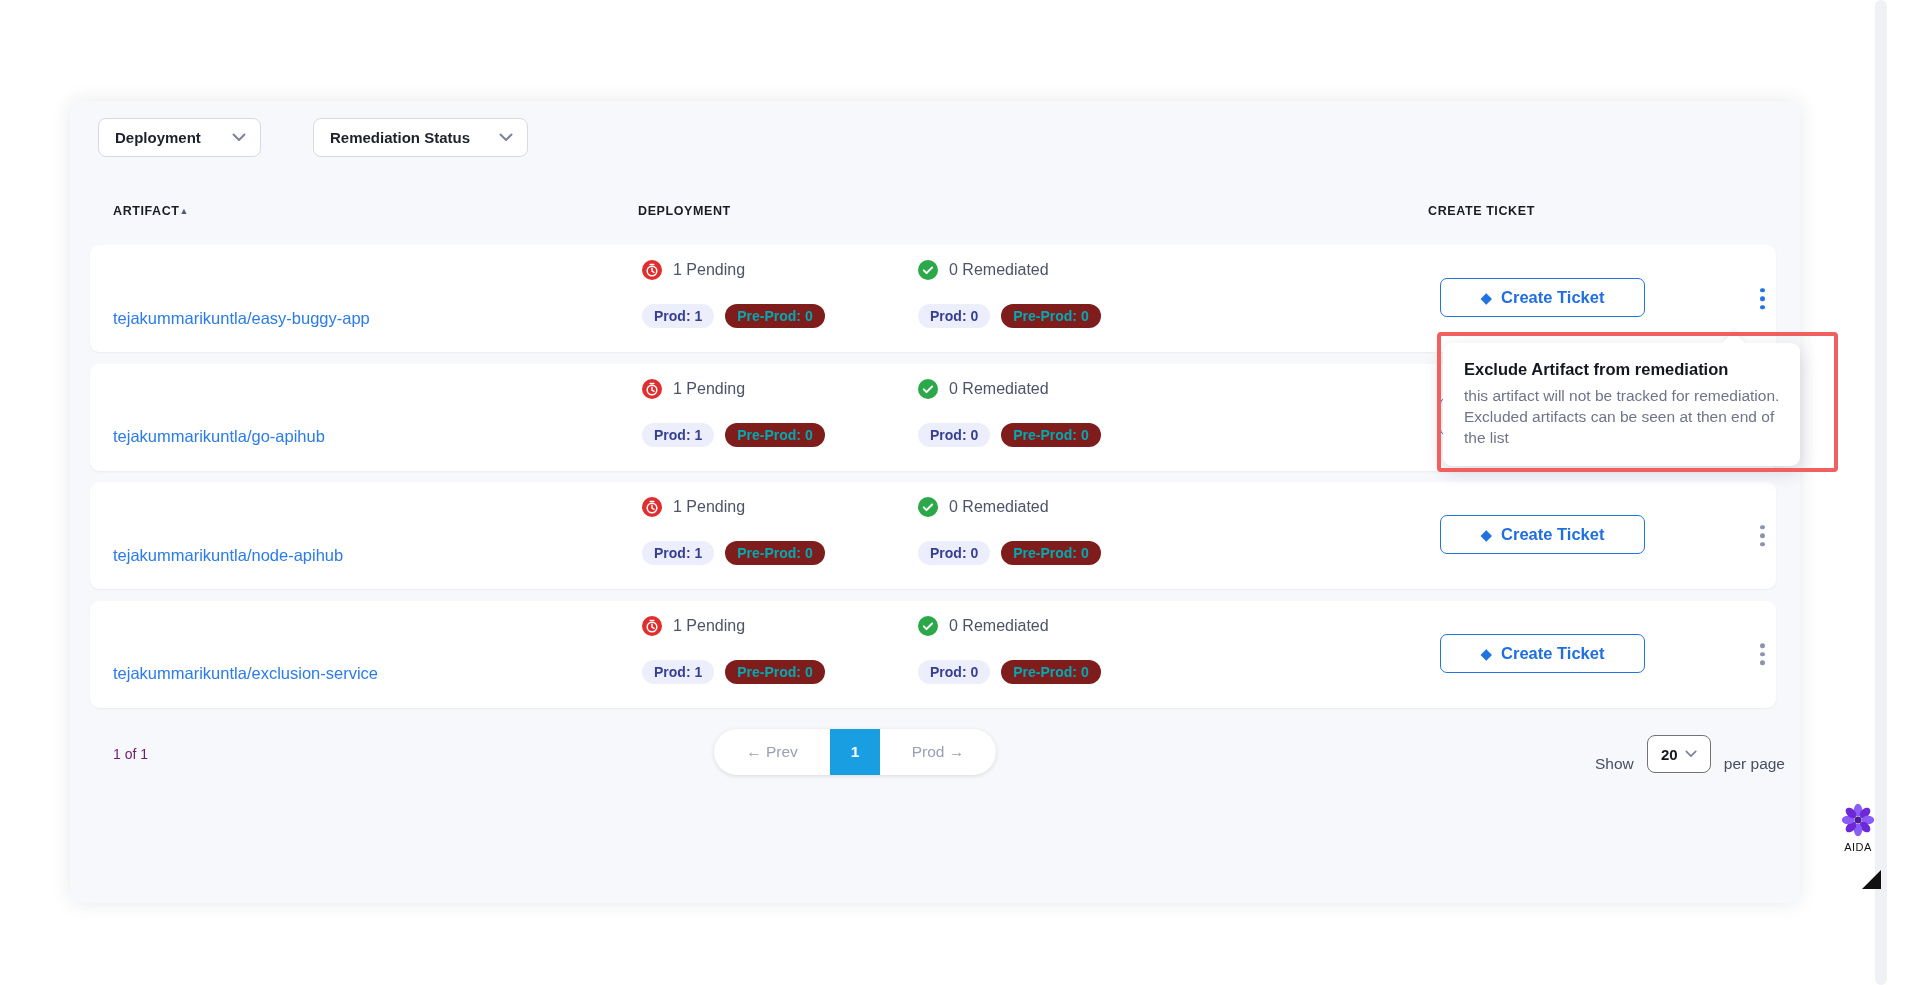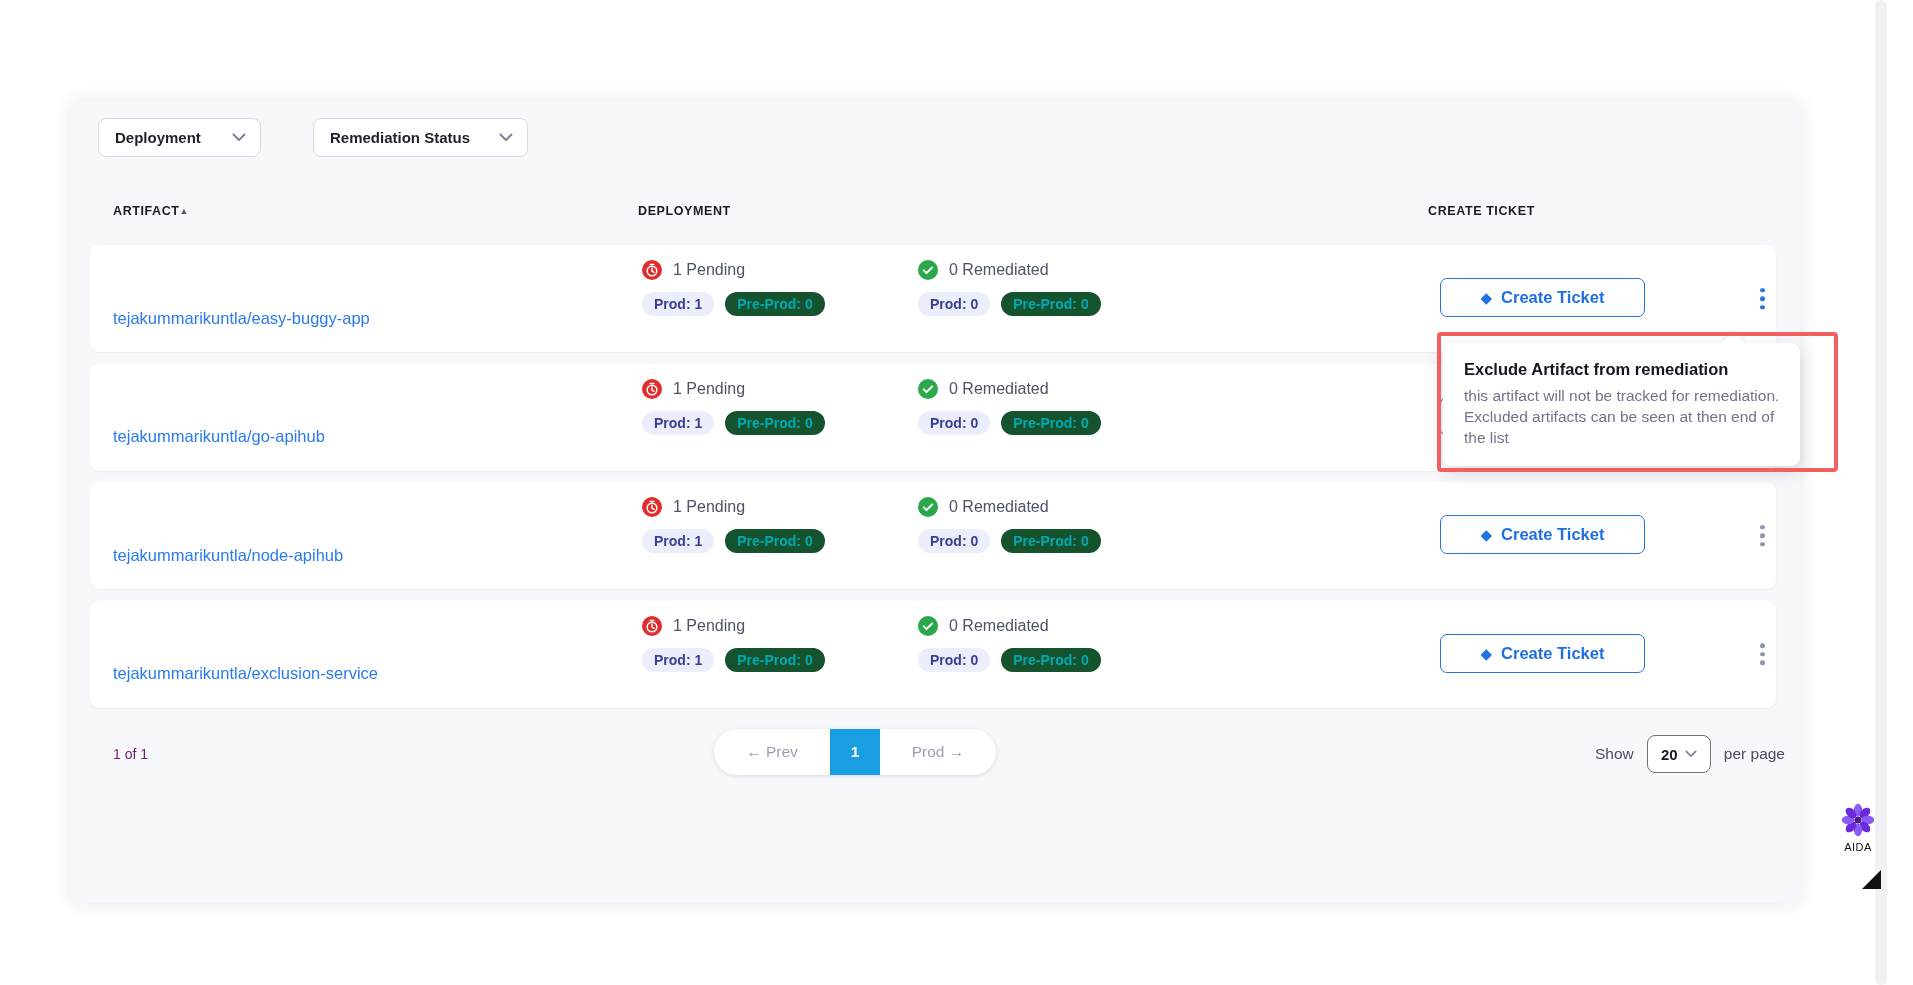--- a/index.html
+++ b/index.html
@@ -31,30 +31,30 @@
   .th-create { left:1358px; }
 
   
   .rows { position:absolute; left:20px; top:144px; width:1686px; }
   .row { position:relative; width:100%; height:107px; background:#ffffff;
          border-radius:9px; box-shadow:0 1px 2px rgba(25,35,65,0.06);
          margin-bottom:11.5px; }
   .artifact { position:absolute; left:23px; top:50%; transform:translateY(-50%);
               font-size:16.5px; font-weight:500; color:#2b7bea; text-decoration:none;
               cursor:pointer;margin-top:19px; }
-  .grp { position:absolute; top:15px; display:flex; flex-direction:column; gap:12px; }
+  .grp { position:absolute; top:15px; display:flex; flex-direction:column; gap:24px; }
   .grp-pending { left:552px; }
   .grp-remediated { left:828px; }
   .stat-line { display:flex; align-items:center; gap:11px; font-size:16px; color:#4e5468; }
   .stat-line svg { flex:0 0 auto; }
   .badges { display:flex; gap:11px; }
   .badge { font-size:14px; font-weight:700; padding:4px 12px; border-radius:14px;
            white-space:nowrap; }
   .badge-prod { background:#eceefc; color:#363f92; }
-  .badge-preprod { background:#14532d; color:#00aab2; }
+  .badge-preprod { background:#7f1d1d; color:#00aab2; }
 
   .create-ticket { position:absolute; left:1350px; top:33px; height:39px; width:205px;
                    background:#ffffff; border:1.6px solid #2272e0; border-radius:7px;
                    display:flex; align-items:center; justify-content:center; gap:9px;
                    cursor:pointer; }
   .create-ticket .dia { color:#2272e0; font-size:15px; line-height:1; }
   .create-ticket .txt { color:#1f6fe0; font-size:16.5px; font-weight:700; }
 
   .kebab { position:absolute; left:1662px; top:50%; transform:translateY(-50%);
            display:flex; flex-direction:column; gap:4px; padding:8px; cursor:pointer; }
@@ -78,21 +78,21 @@
   .page-summary { position:absolute; left:43px; top:645px; font-size:14px; font-weight:400;
                   color:#701a75; }
   .pager { position:absolute; left:644px; top:628px; width:282px; height:46px;
            background:#ffffff; border-radius:23px; box-shadow:0 1px 4px rgba(25,35,65,0.14);
            display:flex; align-items:center; overflow:hidden; }
   .pager .nav { flex:1; text-align:center; font-size:15.5px; color:#9aa0b4;
                 cursor:pointer; white-space:nowrap; }
   .pager .page-active { width:50px; height:46px; background:#189ee1; color:#ffffff;
                         font-size:15.5px; font-weight:600; display:flex;
                         align-items:center; justify-content:center; cursor:pointer; }
-  .show-group { position:absolute; right:15px; top:634px; display:flex; align-items:center;
+  .show-group { position:absolute; right:15px; top:634px; display:flex; align-items:flex-end;
                 gap:13px; font-size:15.5px; color:#474e63; }
   .page-size { height:38px; width:64px; background:#ffffff; border:1px solid #737373;
                border-radius:8px; display:flex; align-items:center; justify-content:center;
                gap:7px; cursor:pointer; }
   .page-size .val { font-size:15px; font-weight:700; color:#14171f; }
 
   
   .scrollbar-track { position:absolute; left:1875px; top:0; width:12px; height:985px;
                      background:#f0f1f5; border-radius:6px; cursor:pointer; }
   .aida { position:absolute; left:1830px; top:802px; width:56px; text-align:center;

